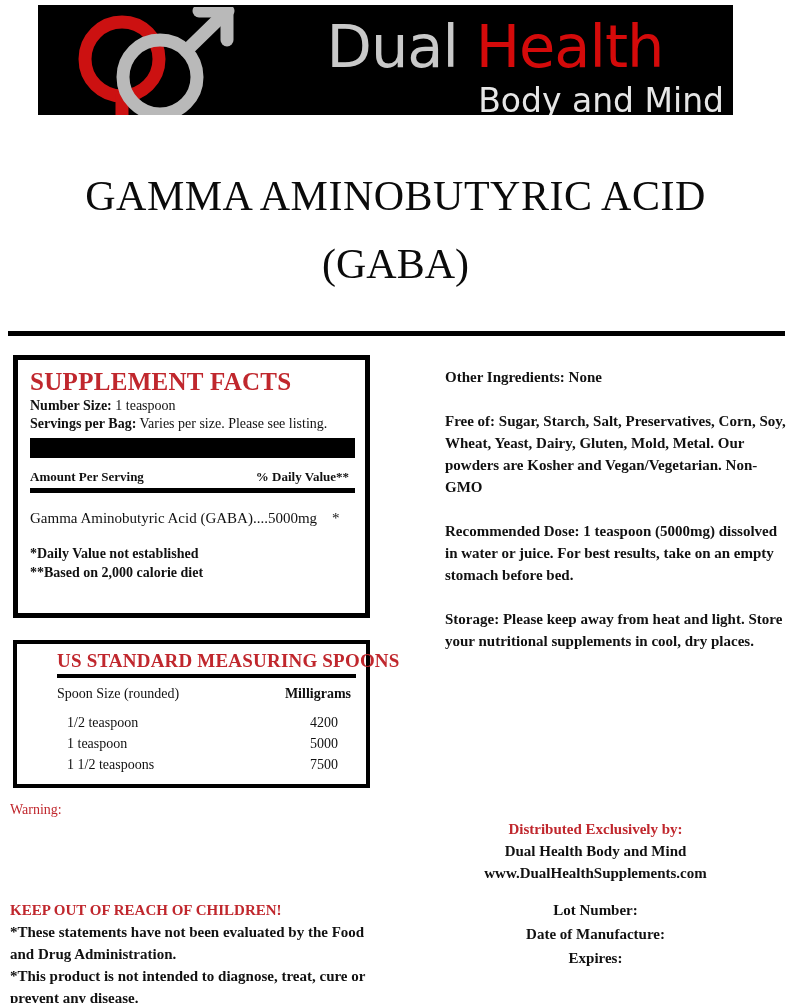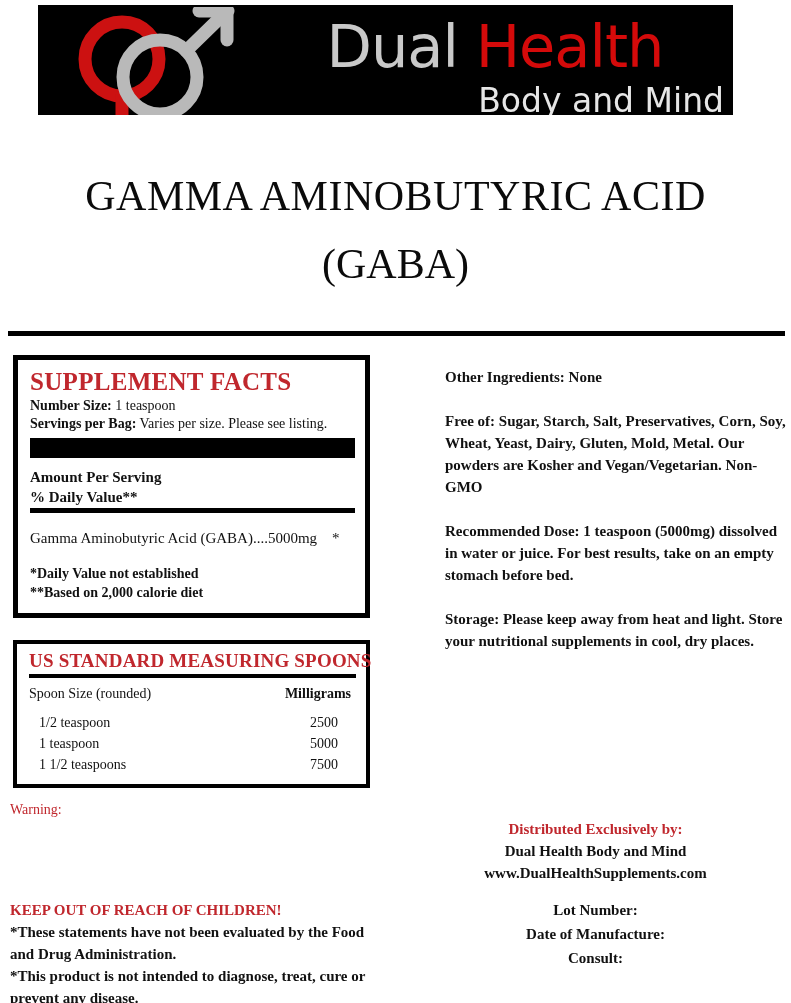--- a/index.html
+++ b/index.html
@@ -121,25 +121,24 @@
   .facts-line b { font-weight: bold; }
   .facts-blackbar {
     height: 20px;
     background: #000000;
     margin: 5px 0 0 0;
   }
   .facts-amount-row {
     display: flex;
     justify-content: space-between;
     font-weight: bold;
-    font-size: 15px;
+    font-size: 13px;
     line-height: 20px;
     margin-top: 9px;
     padding-right: 6px;
-    flex-direction: column;
   }
   .facts-thickrule {
     height: 5px;
     background: #000000;
     margin-top: 1px;
   }
   .facts-ingredient {
     font-size: 15px;
     line-height: 20px;
     margin-top: 15px;
@@ -161,21 +160,21 @@
   .spoons-box {
     position: absolute;
     left: 13px;
     top: 640px;
     width: 357px;
     height: 148px;
     border: 4px solid #000000;
     background: #ffffff;
     box-sizing: border-box;
   }
-  .spoons-inner { padding: 5px 10px 0 12px; }
+  .spoons-inner { padding: 5px 10px 0 12px; margin-left: 28px; }
   .spoons-title {
     color: #c0272d;
     font-weight: bold;
     font-size: 19px;
     line-height: 24px;
     letter-spacing: 0.2px;
     white-space: nowrap;
   }
   .spoons-rule {
     height: 4px;
@@ -357,21 +356,21 @@
     <div class="spoons-rule"></div>
 
     <div class="spoons-head">
       <span class="lbl">Spoon Size (rounded)</span>
       <span class="val">Milligrams</span>
     </div>
 
     <div class="spoons-rows">
       <div class="spoons-row">
         <span class="sz">1/2 teaspoon</span>
-        <span class="mg">2500</span>
+        <span class="mg">4200</span>
       </div>
       <div class="spoons-row">
         <span class="sz">1  teaspoon</span>
         <span class="mg">5000</span>
       </div>
       <div class="spoons-row">
         <span class="sz">1 1/2 teaspoons</span>
         <span class="mg">7500</span>
       </div>
     </div>
@@ -397,14 +396,14 @@
 
 <div class="distrib-block">
   <div class="dist-head">Distributed Exclusively by:</div>
   <div class="dist-line">Dual Health Body and Mind</div>
   <div class="dist-line">www.DualHealthSupplements.com</div>
 </div>
 
 <div class="lot-block">
   <div class="lot-line">Lot Number:</div>
   <div class="lot-line">Date of Manufacture:</div>
-  <div class="lot-line">Consult:</div>
+  <div class="lot-line">Expires:</div>
 </div>
 
 </body></html>

